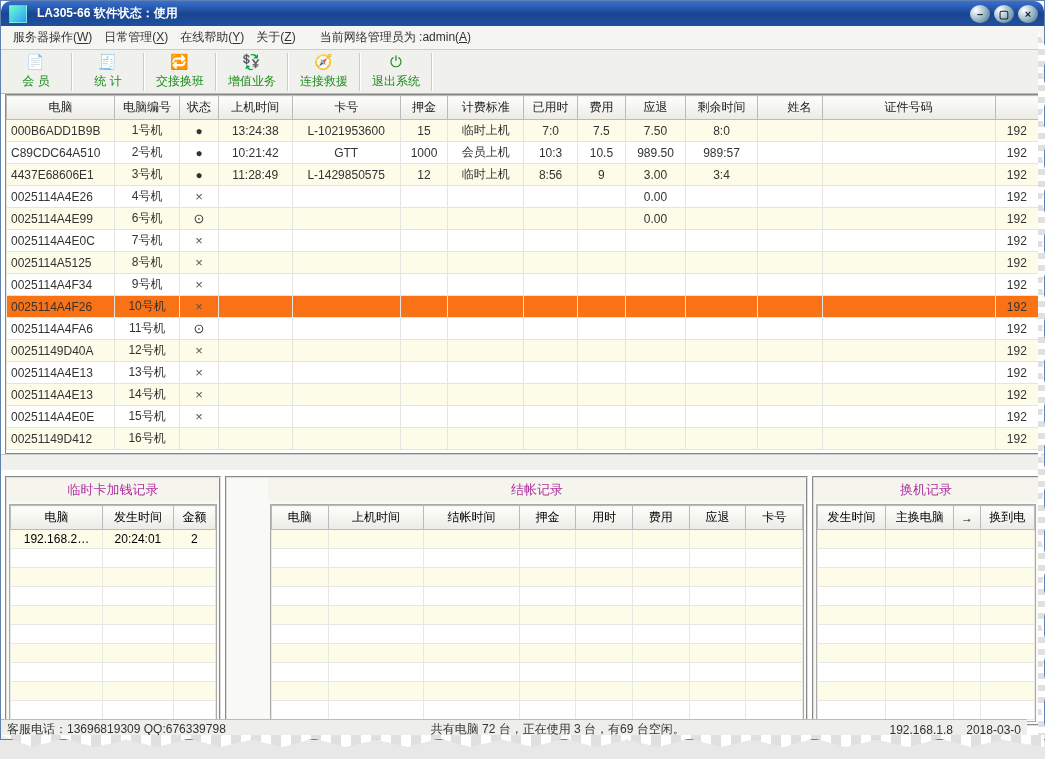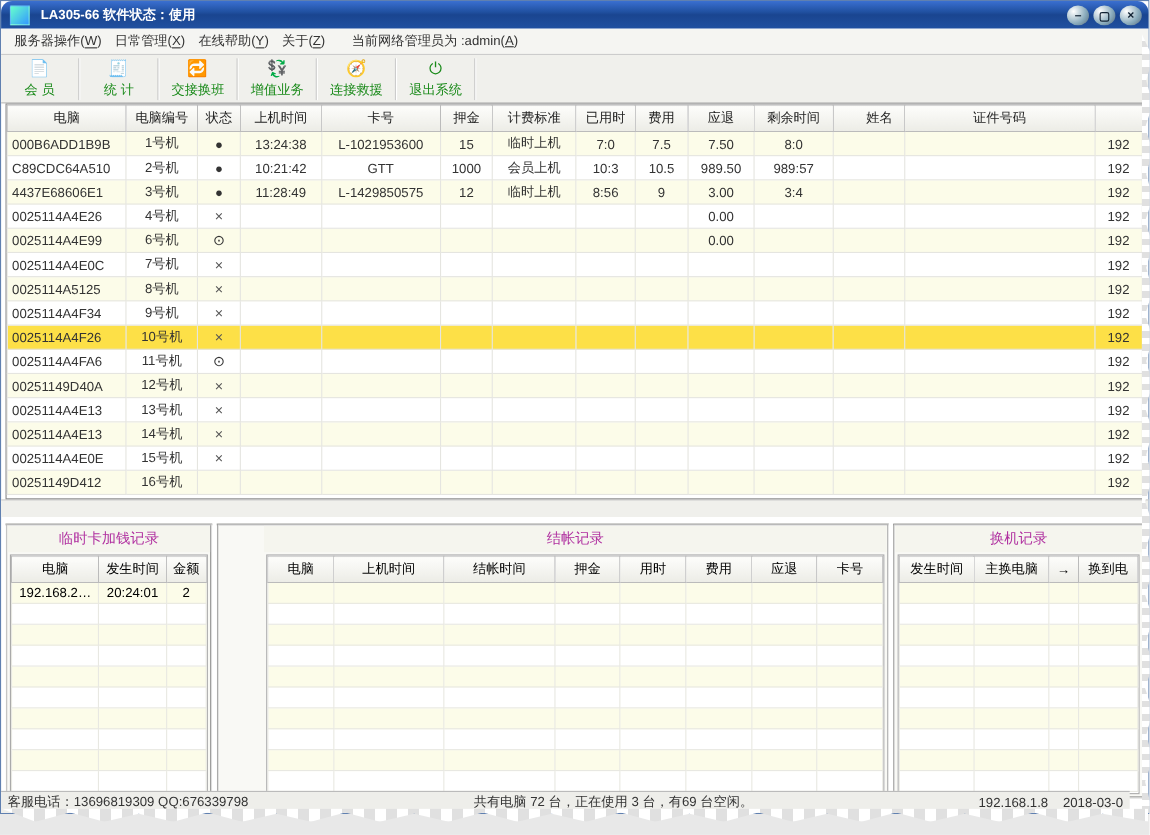--- a/index.html
+++ b/index.html
@@ -112,39 +112,39 @@
 }
 .grid td {
   border: 1px solid #e5e5e0;
   padding: 2px 4px;
   white-space: nowrap;
   text-align: center;
   color:#333;
 }
 .grid tbody tr:nth-child(odd){ background:#fcfce9; }
 .grid tbody tr:nth-child(even){ background:#fff; }
-.grid tbody tr.selected { background:#fde047;padding-left:48px; }
+.grid tbody tr.selected { background:#f97316;padding-left:48px; }
 .grid td.left { text-align:left; padding-left:4px; }
 .status-dot-filled::before { content:"●"; font-size:12px; }
 .status-dot-ring::before { content:"⊙"; font-size:13px; }
 .status-x::before { content:"×"; font-size:13px; color:#555;}
 
 .bottom-panels {
   display: flex;
   gap: 4px;
   margin: 6px 4px 4px 4px;
   height: 250px;
 }
 .panel {
   border: 2px groove #ddd;
   background: #f9f9f5;
   display:flex; flex-direction:column;
   min-width:0;
 }
-.panel.p1 { width: 188px; }
+.panel.p1 { width: 216px; }
 .panel.p2 { flex: 1; padding-left: 41px; }
 .panel.p3 { width: 228px; }
 .panel-title {
   text-align: center;
   font-size: 13px;
   color: #b030a0;
   padding: 3px 0;
   font-weight: 500;
   background:#f5f5ee;
 }

